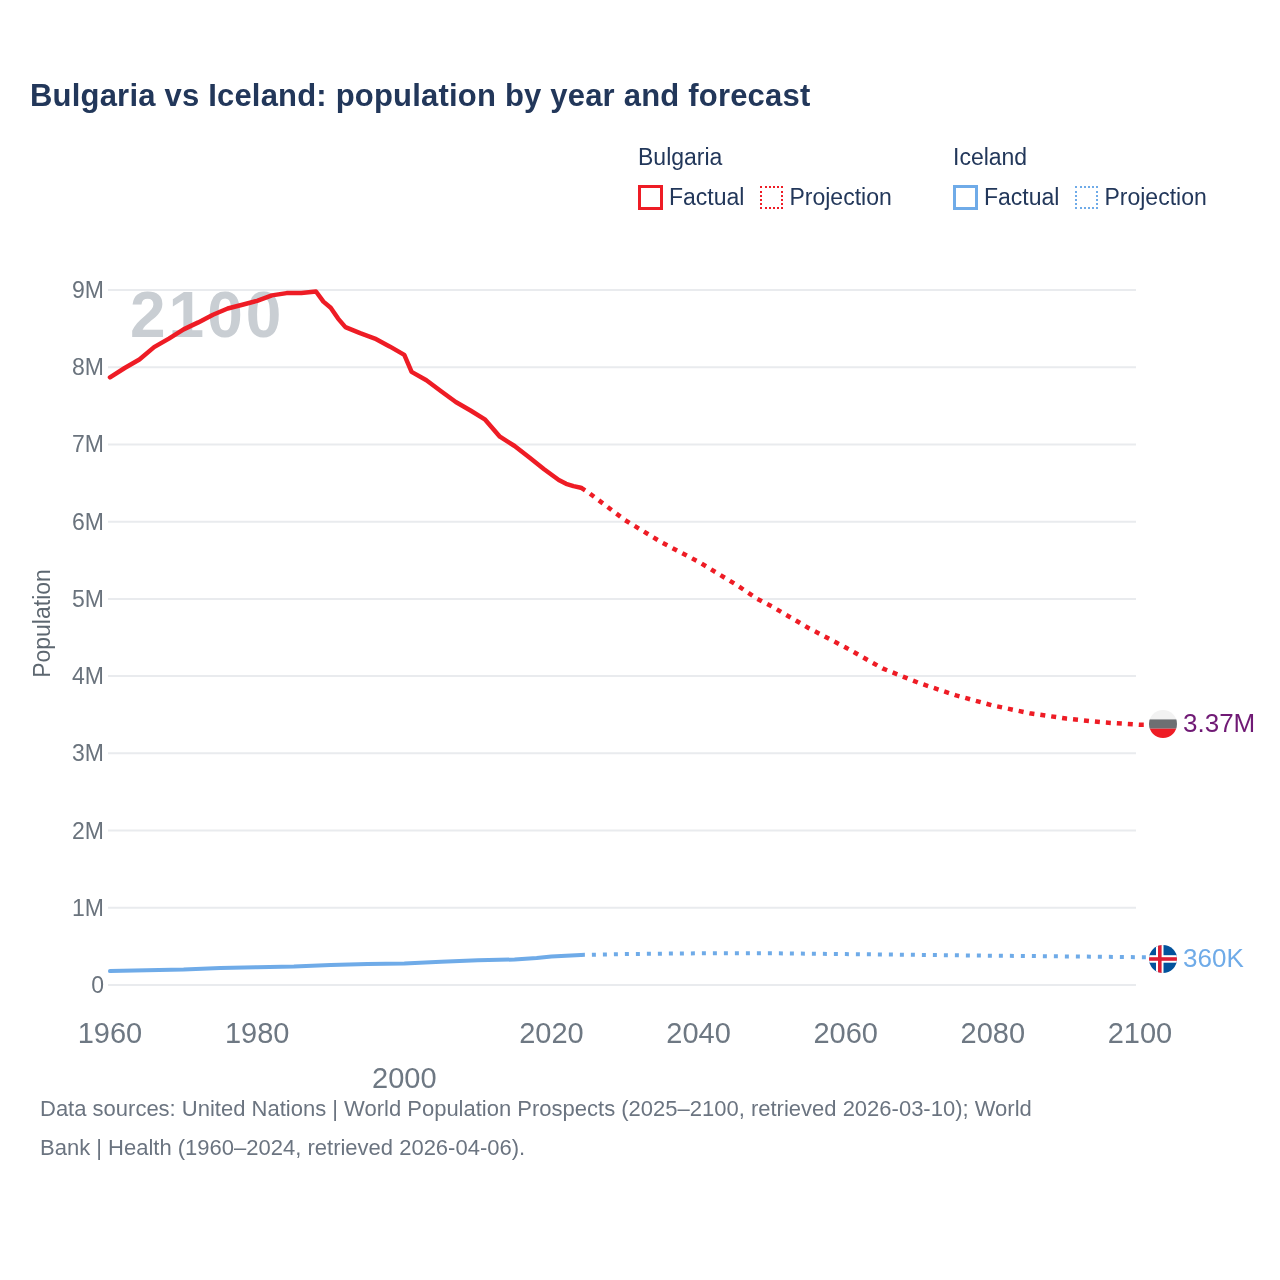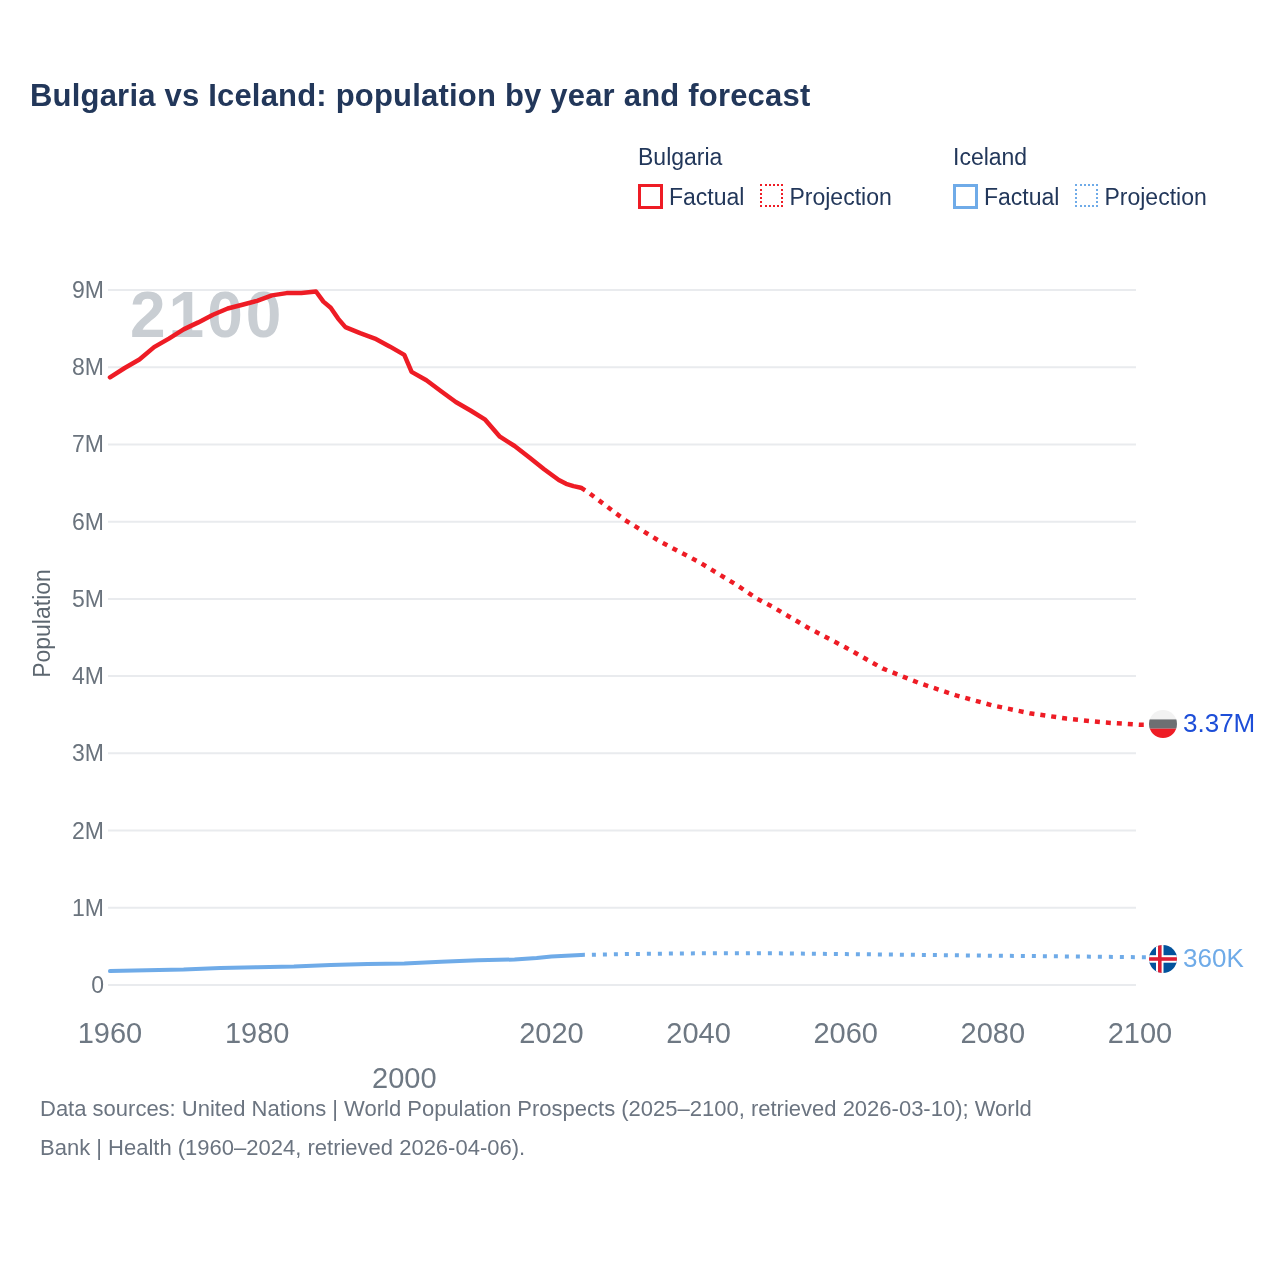--- a/index.html
+++ b/index.html
@@ -4,38 +4,38 @@
 <style>
   html,body{margin:0;padding:0;background:#ffffff;}
   #page{position:relative;width:1280px;height:1232px;background:#ffffff;overflow:hidden;
         font-family:"Liberation Sans", sans-serif;}
   .title{position:absolute;left:30px;top:78px;font-size:31px;font-weight:700;color:#22375a;letter-spacing:0.2px;}
   
   .legend-group{position:absolute;top:144px;}
   #lg-bulgaria{left:638px;} #lg-iceland{left:953px;}
   .lg-name{font-size:23px;color:#22375a;height:28px;}
   .lg-row{display:flex;align-items:center;margin-top:12px;}
-  .lg-item{display:flex;align-items:flex-start;cursor:pointer;}
+  .lg-item{display:flex;align-items:center;cursor:pointer;}
   .lg-item + .lg-item{margin-left:16px;}
   .swatch{width:19px;height:19px;border:3px solid;margin-right:6px;background:#fff;box-sizing:content-box;}
   .swatch.red{border-color:#ee1c25;}
   .swatch.blue{border-color:#6fabe8;}
   .swatch.dotted{border-style:dotted;border-width:2.5px;}
   .lg-label{font-size:23px;color:#22375a;}
   
   #watermark{position:absolute;left:130px;top:278px;font-size:64px;font-weight:700;color:#c9ced3;letter-spacing:3px;}
   #plot-svg{position:absolute;left:0;top:0;}
   .y-axis-title{position:absolute;left:-28px;top:610px;width:140px;text-align:center;
      transform:rotate(-90deg);font-size:23px;color:#5d6770;}
   .y-tick{position:absolute;width:86px;text-align:right;font-size:23px;color:#6a737d;line-height:26px;}
   .x-tick{position:absolute;width:110px;text-align:center;font-size:29px;color:#6e7883;}
   .end-label{position:absolute;display:flex;align-items:center;}
   .end-label svg{display:block;}
   .end-value{font-size:26px;margin-left:6px;}
-  .end-value.red{color:#1d4ed8;}
+  .end-value.red{color:#701a75;}
   .end-value.blue{color:#6fabe8;}
   
   #footer{position:absolute;left:40px;top:1089px;width:1200px;font-size:22px;color:#6b7480;line-height:39px;}
 </style>
 </head>
 <body>
 
 <div id="page">
 
   <div class="title">Bulgaria vs Iceland: population by year and forecast</div>

